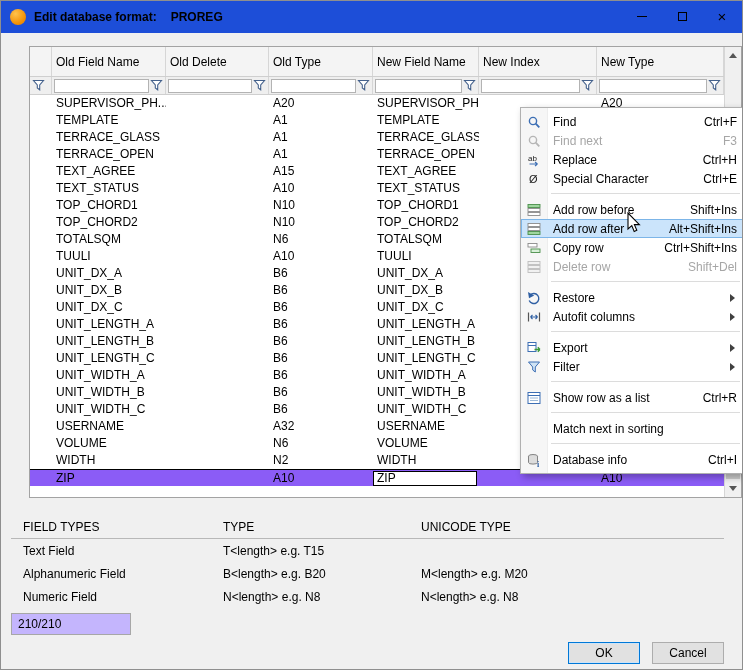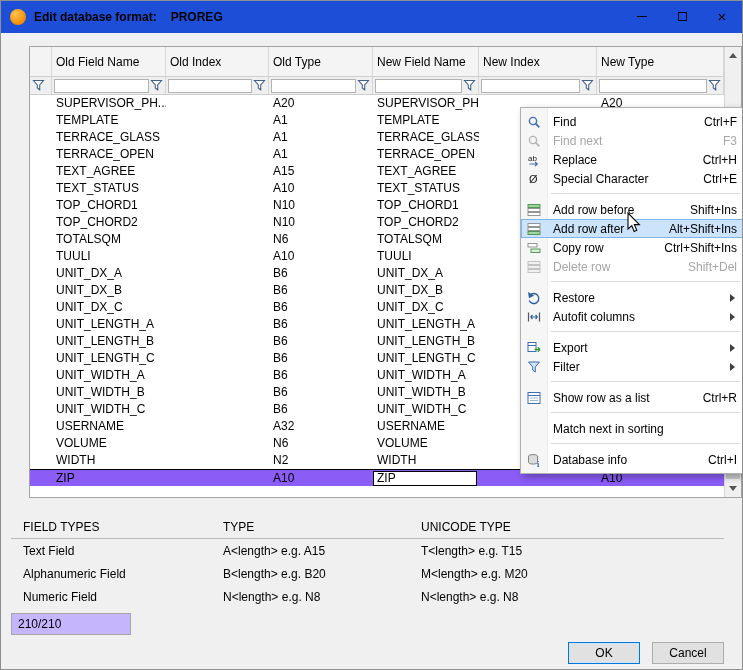--- a/index.html
+++ b/index.html
@@ -98,21 +98,21 @@
           <span class="glyph-close">×</span>
         </div>
     </div>
   </div>
 
   <div class="grid-panel">
 
     <div class="grid-header">
       <div class="gh-cell gcol-c0"></div>
       <div class="gh-cell gcol-c1">Old Field Name</div>
-      <div class="gh-cell gcol-c2">Old Index</div>
+      <div class="gh-cell gcol-c2">Old Delete</div>
       <div class="gh-cell gcol-c3">Old Type</div>
       <div class="gh-cell gcol-c4">New Field Name</div>
       <div class="gh-cell gcol-c5">New Index</div>
       <div class="gh-cell gcol-c6">New Type</div>
     </div>
 
     <div class="filter-row">
       <div class="f-cell gcol-c0">
         <svg class="f-funnel" viewBox="0 0 13 13">
             <path d="M1.5 1.5 h10 l-3.8 4.5 v4.8 l-2.4 -1.8 v-3 z" fill="#fff" stroke="#44618c" stroke-width="1.1"></path>
@@ -406,21 +406,20 @@
   <div class="legend">
     <div class="legend-row legend-head">
       <div>FIELD TYPES</div>
       <div>TYPE</div>
       <div>UNICODE TYPE</div>
     </div>
     <div>
 
         <div class="legend-row">
           <div>Text Field</div>
-          <div>A&lt;length&gt; e.g. A15</div>
           <div>T&lt;length&gt; e.g. T15</div>
         </div>
 
         <div class="legend-row">
           <div>Alphanumeric Field</div>
           <div>B&lt;length&gt; e.g. B20</div>
           <div>M&lt;length&gt; e.g. M20</div>
         </div>
 
         <div class="legend-row">

